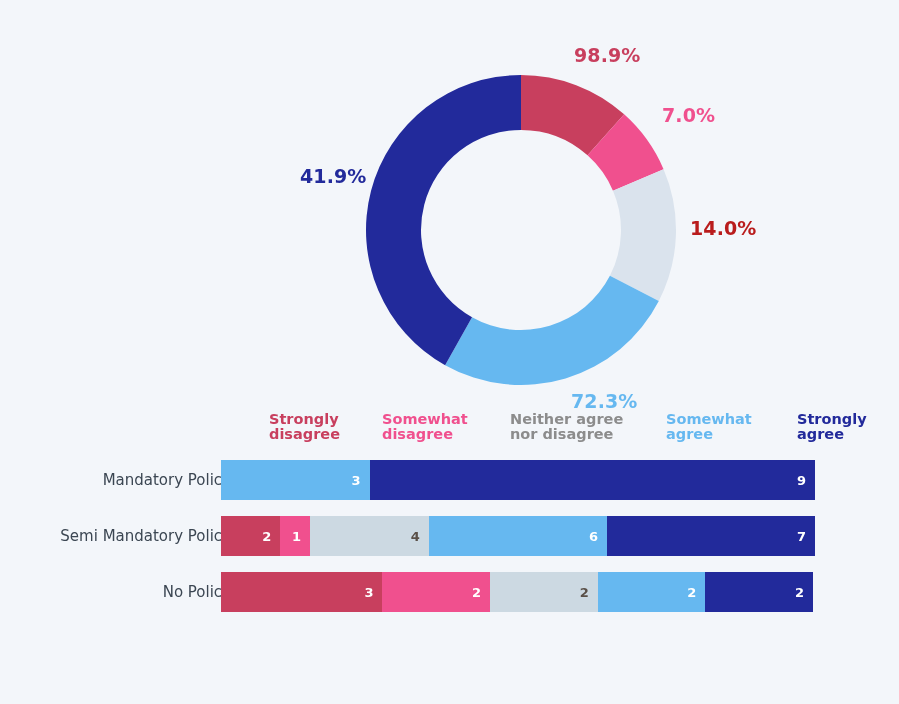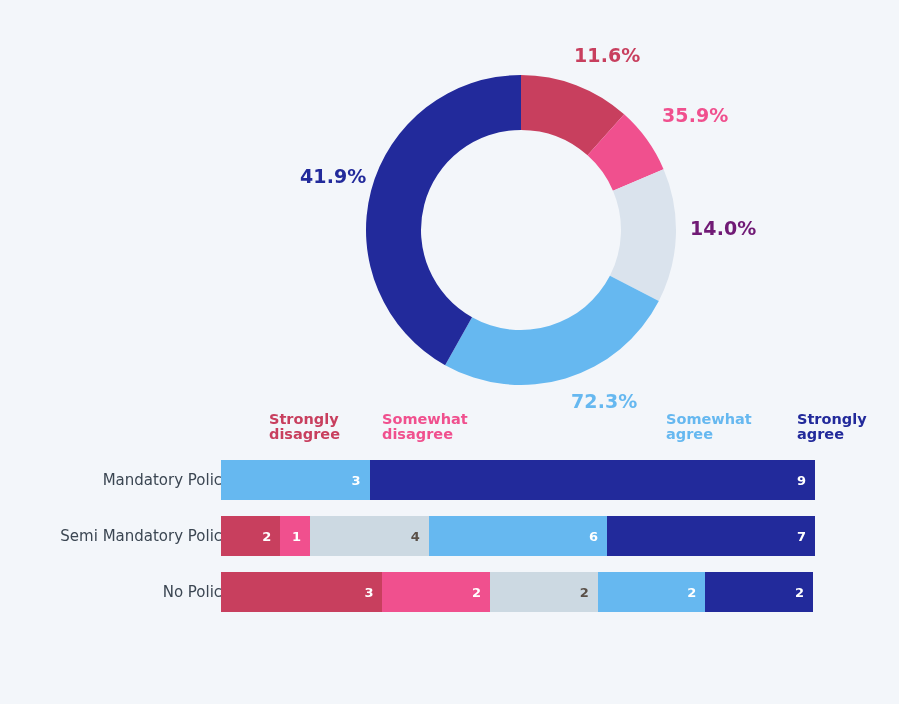--- a/index.html
+++ b/index.html
@@ -73,33 +73,35 @@
 
   <div class="donut-wrap">
     <svg class="donut-svg" id="donut-svg" width="320" height="320" viewBox="0 0 320 320">
         <path d="M 160 5 A 155 155 0 0 1 263.147626062767 44.30398780590754 L 226.5468555243658 85.35741148768228 A 100 100 0 0 0 160 60 Z" fill="#c83f5e"></path>
         <path d="M 263.147626062767 44.30398780590754 A 155 155 0 0 1 302.56501488837716 99.17059485843376 L 251.97742896024332 120.7552224893121 A 100 100 0 0 0 226.5468555243658 85.35741148768228 Z" fill="#f0508e"></path>
         <path d="M 302.56501488837716 99.17059485843376 A 155 155 0 0 1 297.806627201966 230.9530372797272 L 248.90750142062325 205.77615308369496 A 100 100 0 0 0 251.97742896024332 120.7552224893121 Z" fill="#dae3ed"></path>
         <path d="M 297.806627201966 230.9530372797272 A 155 155 0 0 1 84.12050335085401 295.15658322209924 L 111.04548603280904 247.19779562716082 A 100 100 0 0 0 248.90750142062325 205.77615308369496 Z" fill="#66b8f0"></path>
         <path d="M 84.12050335085401 295.15658322209924 A 155 155 0 0 1 160.0000000000001 5 L 160.00000000000006 60 A 100 100 0 0 0 111.04548603280904 247.19779562716082 Z" fill="#222a9b"></path>
       </svg>
     <div id="donut-labels">
-        <div class="pct-label" style="left: 574px; top: 44px; color: rgb(200, 63, 94);">11.6%</div>
-        <div class="pct-label" style="left: 662px; top: 104px; color: rgb(240, 80, 142);">35.9%</div>
-        <div class="pct-label" style="left: 690px; top: 217px; color: #701a75;">14.0%</div>
+        <div class="pct-label" style="left: 574px; top: 44px; color: rgb(200, 63, 94);">98.9%</div>
+        <div class="pct-label" style="left: 662px; top: 104px; color: rgb(240, 80, 142);">7.0%</div>
+        <div class="pct-label" style="left: 690px; top: 217px; color: #b91c1c;">14.0%</div>
         <div class="pct-label" style="left: 571px; top: 390px; color: rgb(102, 184, 240);">72.3%</div>
         <div class="pct-label" style="left: 300px; top: 165px; color: rgb(34, 42, 155); text-align: right;">41.9%</div>
       </div>
   </div>
 
   <div class="legend" id="legend">
       <div class="legend-item" style="left: 221px; top: 0px; color: rgb(200, 63, 94);">Strongly
 disagree</div>
       <div class="legend-item" style="left: 334px; top: 0px; color: rgb(240, 80, 142);">Somewhat
 disagree</div>
+      <div class="legend-item" style="left: 462px; top: 0px; color: rgb(140, 140, 140);">Neither agree
+nor disagree</div>
       <div class="legend-item" style="left: 618px; top: 0px; color: rgb(102, 184, 240);">Somewhat
 agree</div>
       <div class="legend-item" style="left: 749px; top: 0px; color: rgb(34, 42, 155);">Strongly
 agree</div>
     </div>
 
   <div class="bars" id="bars">
       <div class="bar-row" style="top: 0px;">
         <div class="row-label">Mandatory Policy</div>
         <div class="track" style="width: 594px;">

